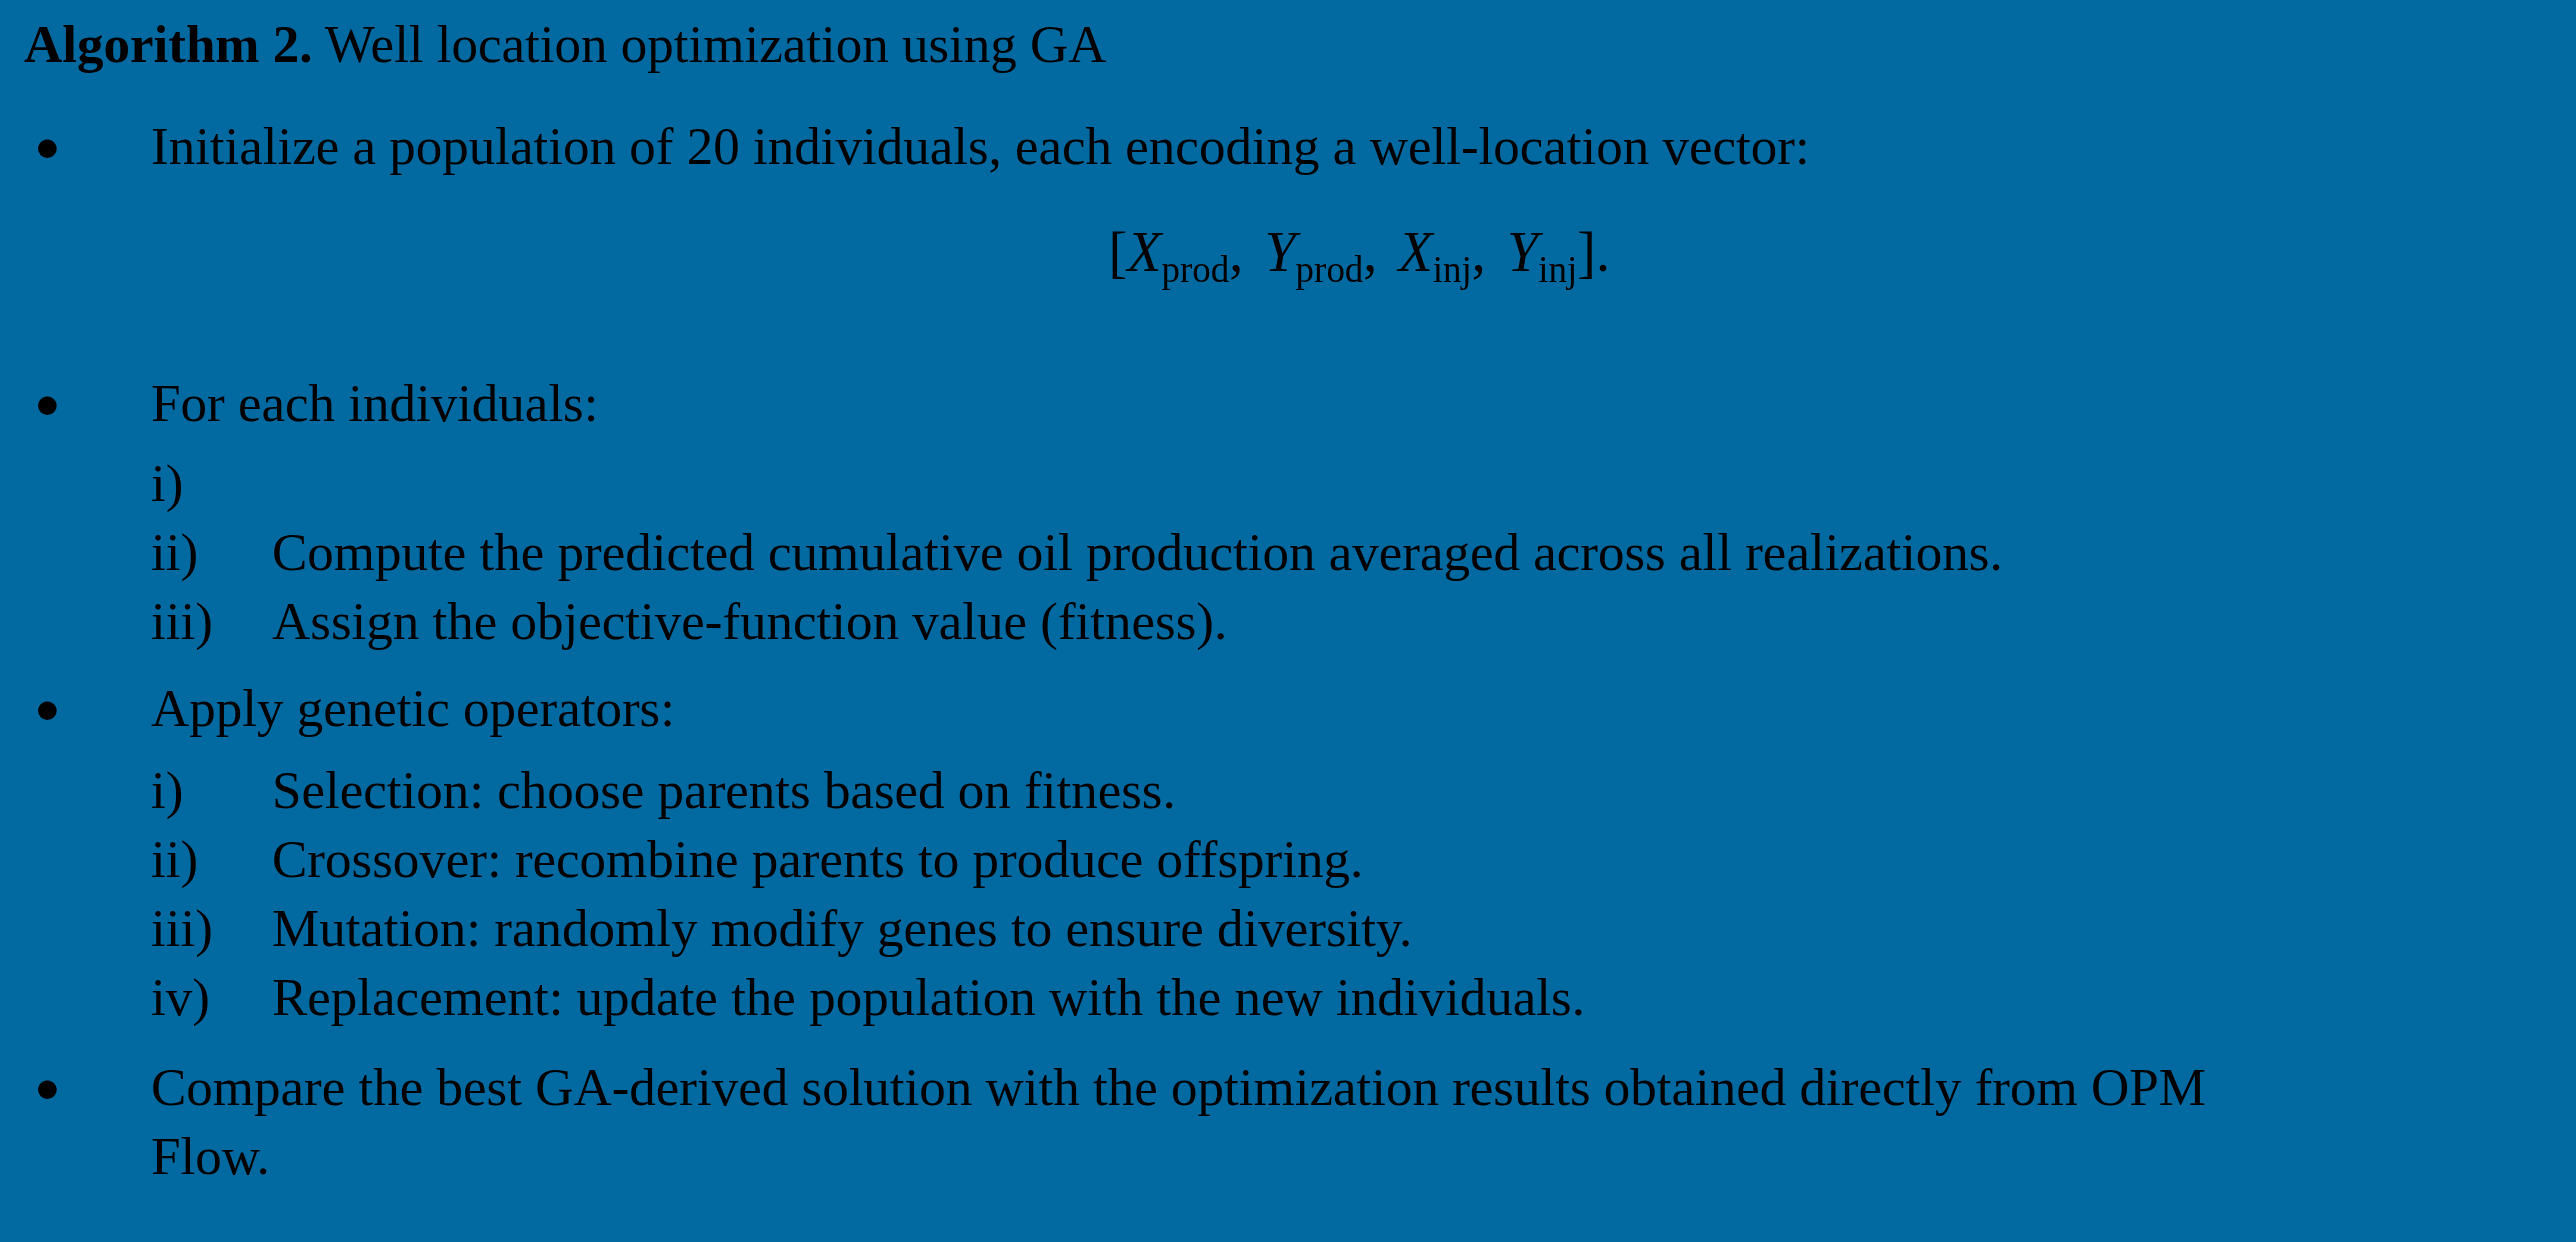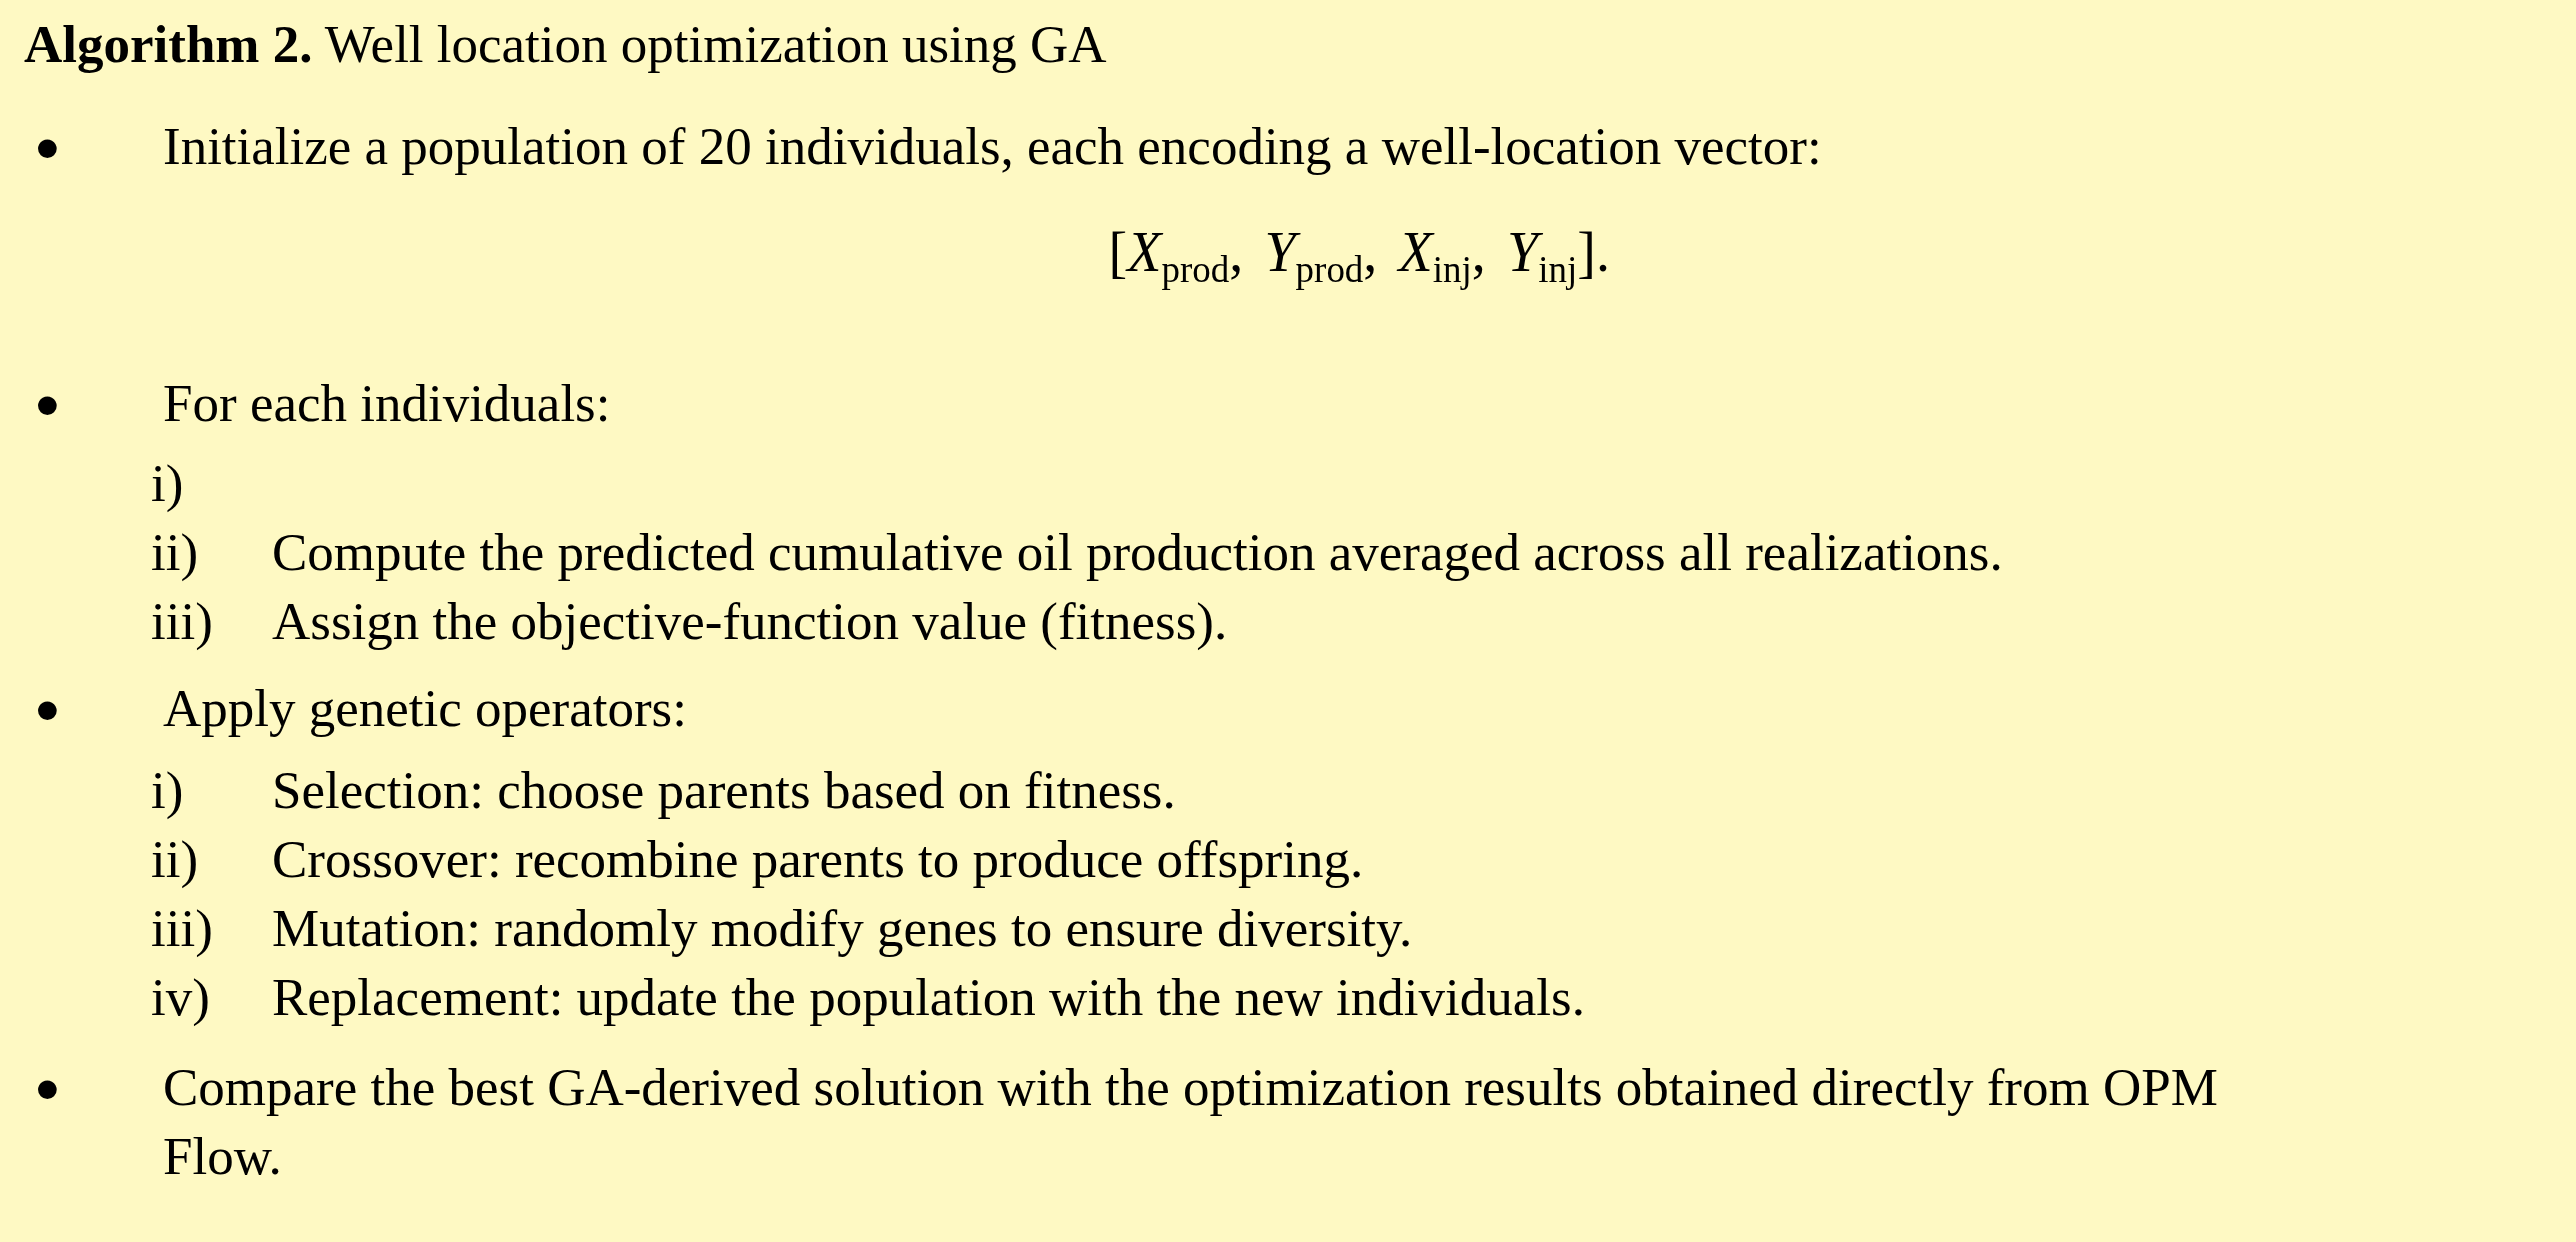--- a/index.html
+++ b/index.html
@@ -6,21 +6,21 @@
     margin: 0;
     padding: 0;
     background: #ffffff;
   }
   .page {
     position: relative;
     width: 2576px;
     height: 1243px;
     box-sizing: border-box;
     padding: 10.3px 5.5px 0 24px;
-    background: #fef9c3;
+    background: #0369a1;
     color: #000000;
     font-family: "Liberation Serif", "DejaVu Serif", serif;
     font-size: 53px;
     line-height: 69px;
     overflow: hidden;
   }
   .heading {
     margin-bottom: 33px;
     white-space: nowrap;
   }
@@ -28,21 +28,21 @@
 
   .bullet-row { display: flex; align-items: flex-start; }
   .marker {
     flex: none;
     width: 127px;
     box-sizing: border-box;
     padding-left: 10.3px;
     font-size: 0.82em;
     line-height: 69px;
   }
-  .btext { flex: 1 1 auto; min-width: 0; margin-left: 12px; }
+  .btext { flex: 1 1 auto; min-width: 0; }
 
   .sublist { margin-left: 127px; }
   .sublist.first  { margin-top: 11px; margin-bottom: 18px; }
   .sublist.second { margin-top: 13.8px; margin-bottom: 20.7px; }
   .sub-row { display: flex; align-items: flex-start; }
   .numeral { flex: none; width: 121px; box-sizing: border-box; }
   .stext { flex: 1 1 auto; min-width: 0; }
 
   .formula {
     margin-top: 26px;

